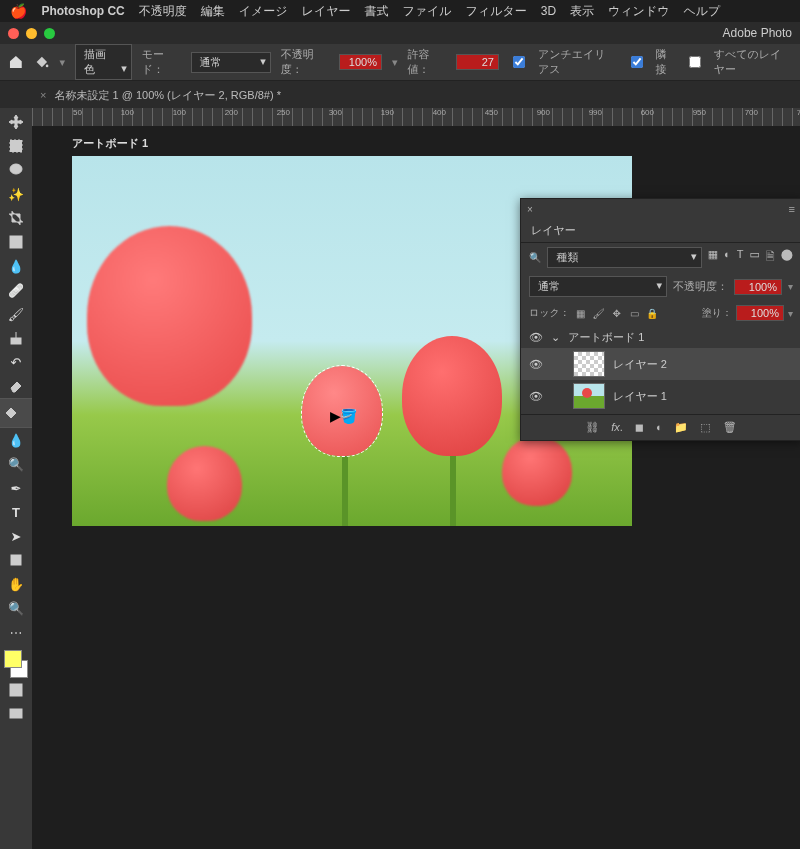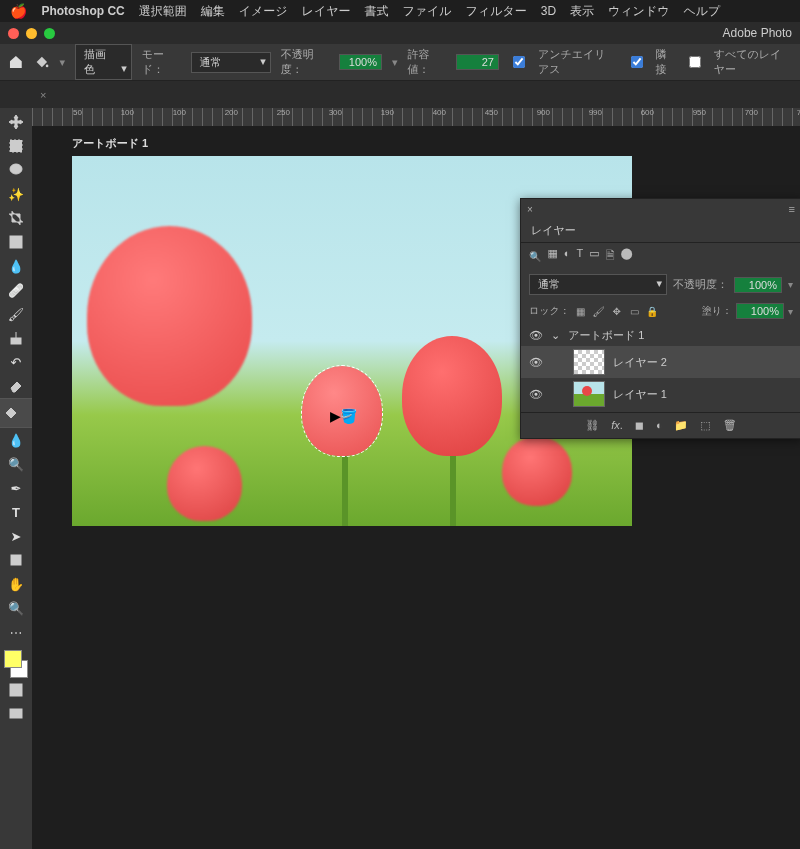--- a/index.html
+++ b/index.html
@@ -10,21 +10,21 @@
 .titlebar{height:22px;background:#2b2b2b;display:flex;align-items:center;padding:0 8px;gap:7px}
 .traffic{width:11px;height:11px;border-radius:50%}
 .t-red{background:#ff5f57}.t-yel{background:#ffbd2e}.t-grn{background:#28c940}
 .titlebar .tname{margin-left:auto;color:#ccc;font-size:12px}
 .optbar{height:36px;background:#383838;display:flex;align-items:center;padding:0 8px;gap:10px;border-bottom:1px solid #222}
 .home-ico{width:18px;height:18px;fill:#ddd}
 .bucket-ico{width:18px;height:18px}
 .sel{background:#2a2a2a;border:1px solid #555;padding:2px 18px 2px 8px;color:#ccc;font-size:11px;position:relative}
 .sel::after{content:"▾";position:absolute;right:4px}
 .lbl{color:#aaa;font-size:11px}
-.numbox{background:#15803d;border:1px solid #555;color:#ddd;padding:1px 4px;width:38px;text-align:right;font-size:11px}
+.numbox{background:#b91c1c;border:1px solid #555;color:#ddd;padding:1px 4px;width:38px;text-align:right;font-size:11px}
 .cb{width:12px;height:12px;accent-color:#3b7dd8}
 .tabbar{height:28px;background:#2b2b2b;display:flex;align-items:center;padding-left:40px;color:#bbb}
 .tab-x{margin-right:8px;color:#888}
 .workspace{position:absolute;top:108px;left:0;right:0;bottom:0;display:flex}
 .toolcol{width:32px;background:#383838;display:flex;flex-direction:column;align-items:center;padding-top:2px;gap:0}
 .tool{width:28px;height:24px;display:flex;align-items:center;justify-content:center;color:#ddd;font-size:13px}
 .tool svg{width:16px;height:16px;fill:#ccc;stroke:#ccc}
 .tool.sel{background:#4a4a4a}
 .swatches{margin-top:6px;position:relative;width:28px;height:28px}
 .sw-b{position:absolute;right:2px;bottom:0;width:16px;height:16px;background:#fff;border:1px solid #888}
@@ -63,21 +63,21 @@
 .thumb.img{background:linear-gradient(to bottom,#b8e4ea 50%,#6ba82e 50%);position:relative}
 .thumb.img::after{content:"";position:absolute;left:8px;top:4px;width:10px;height:10px;background:#e84848;border-radius:50%}
 .panel-ftr{display:flex;justify-content:center;gap:12px;padding:6px;border-top:1px solid #222;color:#bbb;font-size:11px}
 </style>
 </head>
 <body>
 
 <div class="menubar">
   <span class="apple">🍎</span>
   <span class="app-name">Photoshop CC</span>
-  <span>選択範囲</span>
+  <span>不透明度</span>
   <span>編集</span>
   <span>イメージ</span>
   <span>レイヤー</span>
   <span>書式</span>
   <span>ファイル</span>
   <span>フィルター</span>
   <span>3D</span>
   <span>表示</span>
   <span>ウィンドウ</span>
   <span>ヘルプ</span>
@@ -110,20 +110,21 @@
   <input type="checkbox" class="cb" checked="" style="">
     <span class="lbl">アンチエイリアス</span>
   <input type="checkbox" class="cb" checked="" style="">
     <span class="lbl">隣接</span>
   <input type="checkbox" class="cb" style="">
     <span class="lbl">すべてのレイヤー</span>
 </div>
 
 <div class="tabbar">
   <span class="tab-x">×</span>
+  <span>名称未設定 1 @ 100% (レイヤー 2, RGB/8#) *</span>
 </div>
 
 <div class="workspace">
   <div class="toolcol">
     <div class="tool">
         <svg viewBox="0 0 16 16">
           <path d="M8 1l2 3H9v3h3V6l3 2-3 2V9H9v3h1l-2 3-2-3h1V9H4v1L1 8l3-2v1h3V4H6z"></path>
         </svg>
       </div>
     <div class="tool">
@@ -231,20 +232,21 @@
     </div>
 
     <div class="panel">
       <div class="panel-hdr">
         <span class="panel-x">×</span>
         <span class="panel-menu">≡</span>
       </div>
       <div class="panel-tab">レイヤー</div>
       <div class="panel-row">
         <span>🔍</span>
+        <div class="sel">種類</div>
         <div class="panel-icons">
           <span>▦</span>
           <span>◐</span>
           <span>T</span>
           <span>▭</span>
           <span>🗎</span>
           <span>⬤</span>
         </div>
       </div>
       <div class="panel-row">

